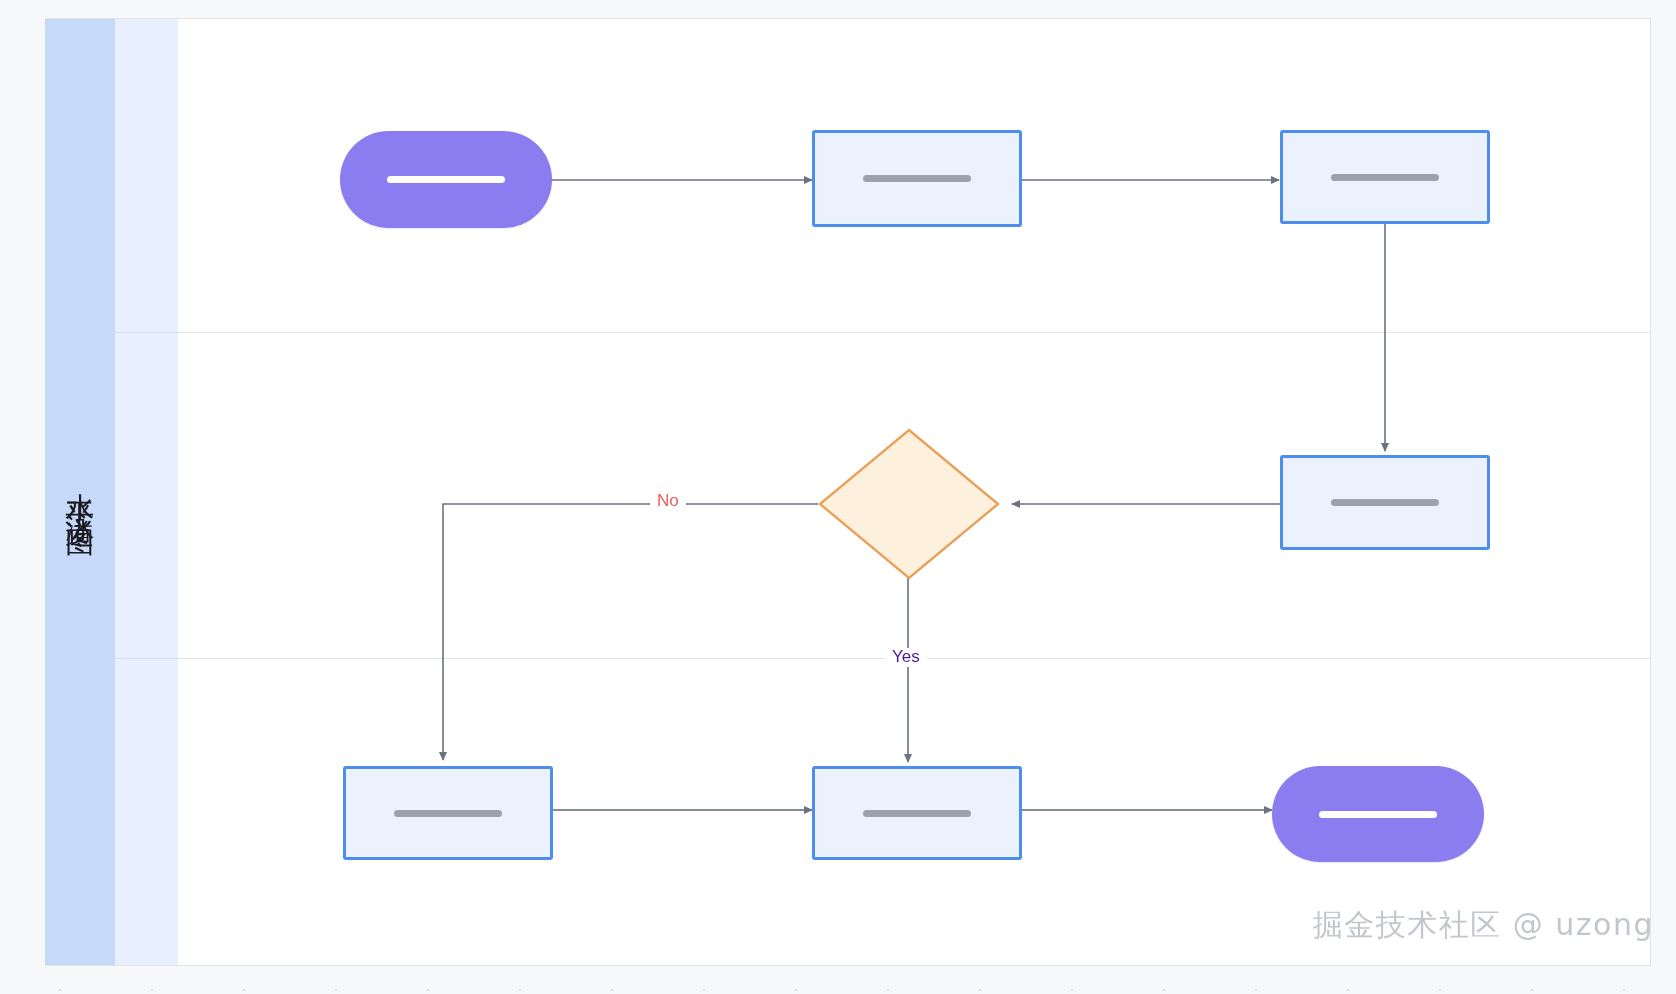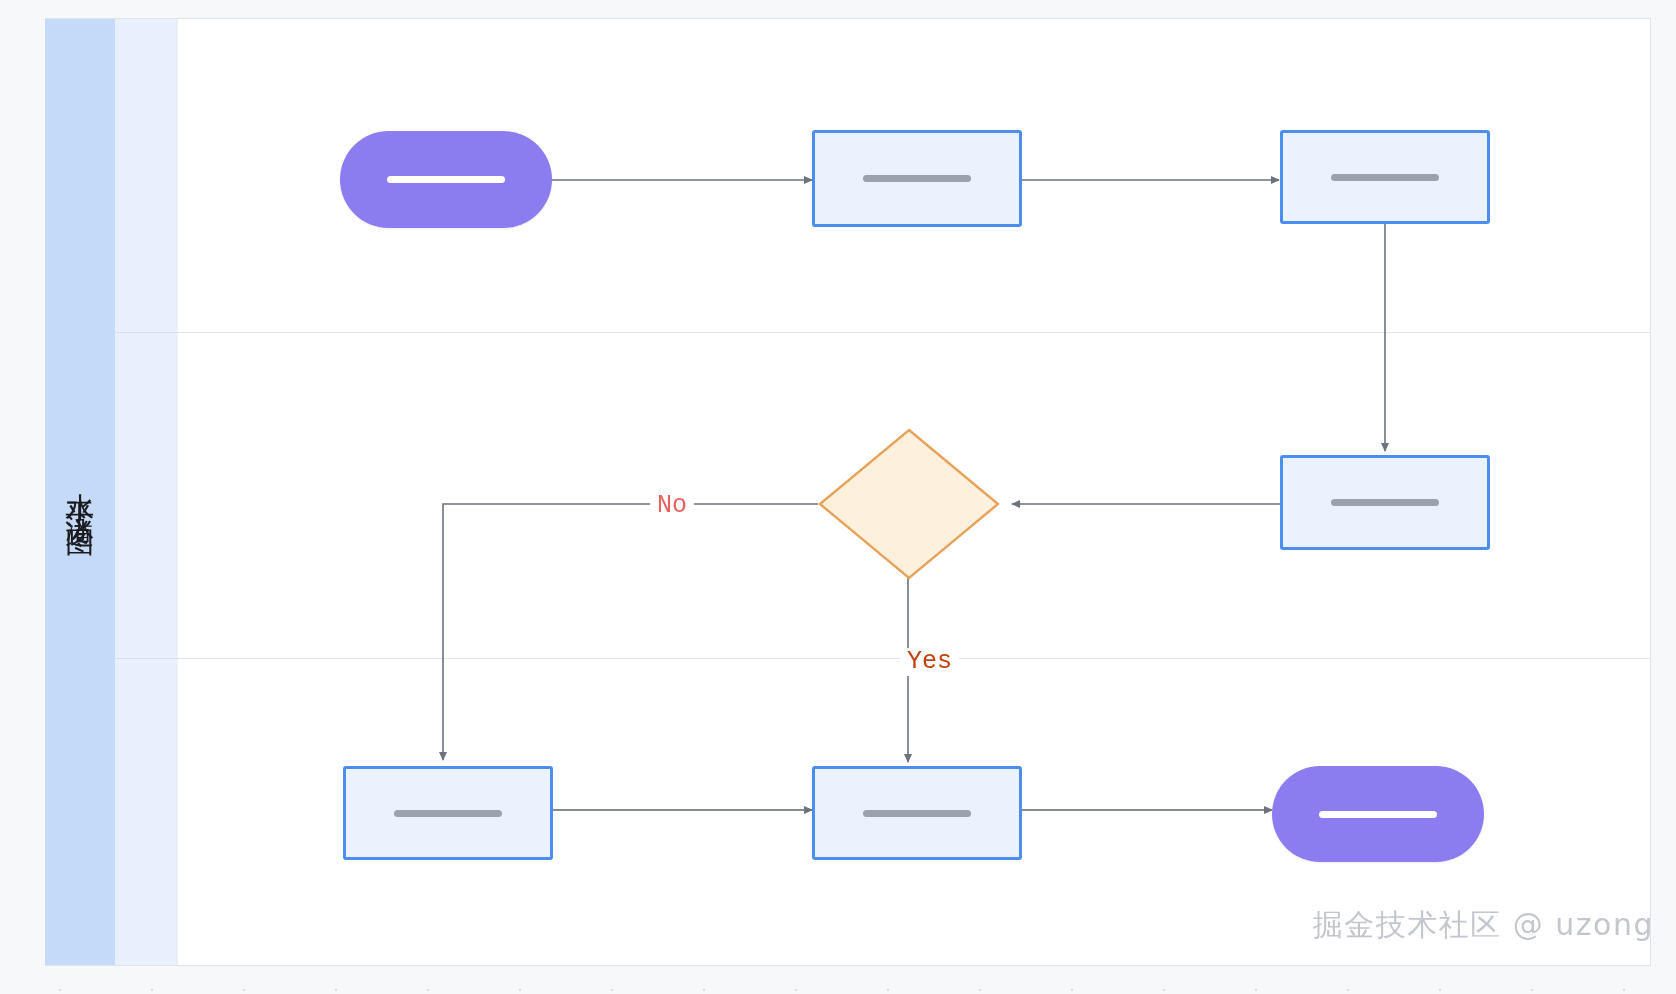--- a/index.html
+++ b/index.html
@@ -93,29 +93,28 @@
   .rect .redact {
     width: 53%; height: 7px; border-radius: 4px; background: #9aa3ad;
   }
 
   .diamond-wrap { position: absolute; }
   .diamond-wrap svg { display: block; overflow: visible; }
 
   
   .edge-label {
     position: absolute;
-    font-size: 25px;
+    font-size: 17px;
     background: #ffffff;
     padding: 0 7px;
     line-height: 1.1;
     white-space: nowrap;
-    font-family: Liberation Mono, monospace;
   }
   .label-no  { color: #e8615c; }
-  .label-yes { color: #c2410c; margin-left: 15px; }
+  .label-yes { color: #4c1d95; }
 
   
   #edges { position: absolute; inset: 0; }
 
   
   #watermark {
     position: absolute;
     right: 22px; bottom: 48px;
     font-size: 30px;
     color: #c3c6cd;

